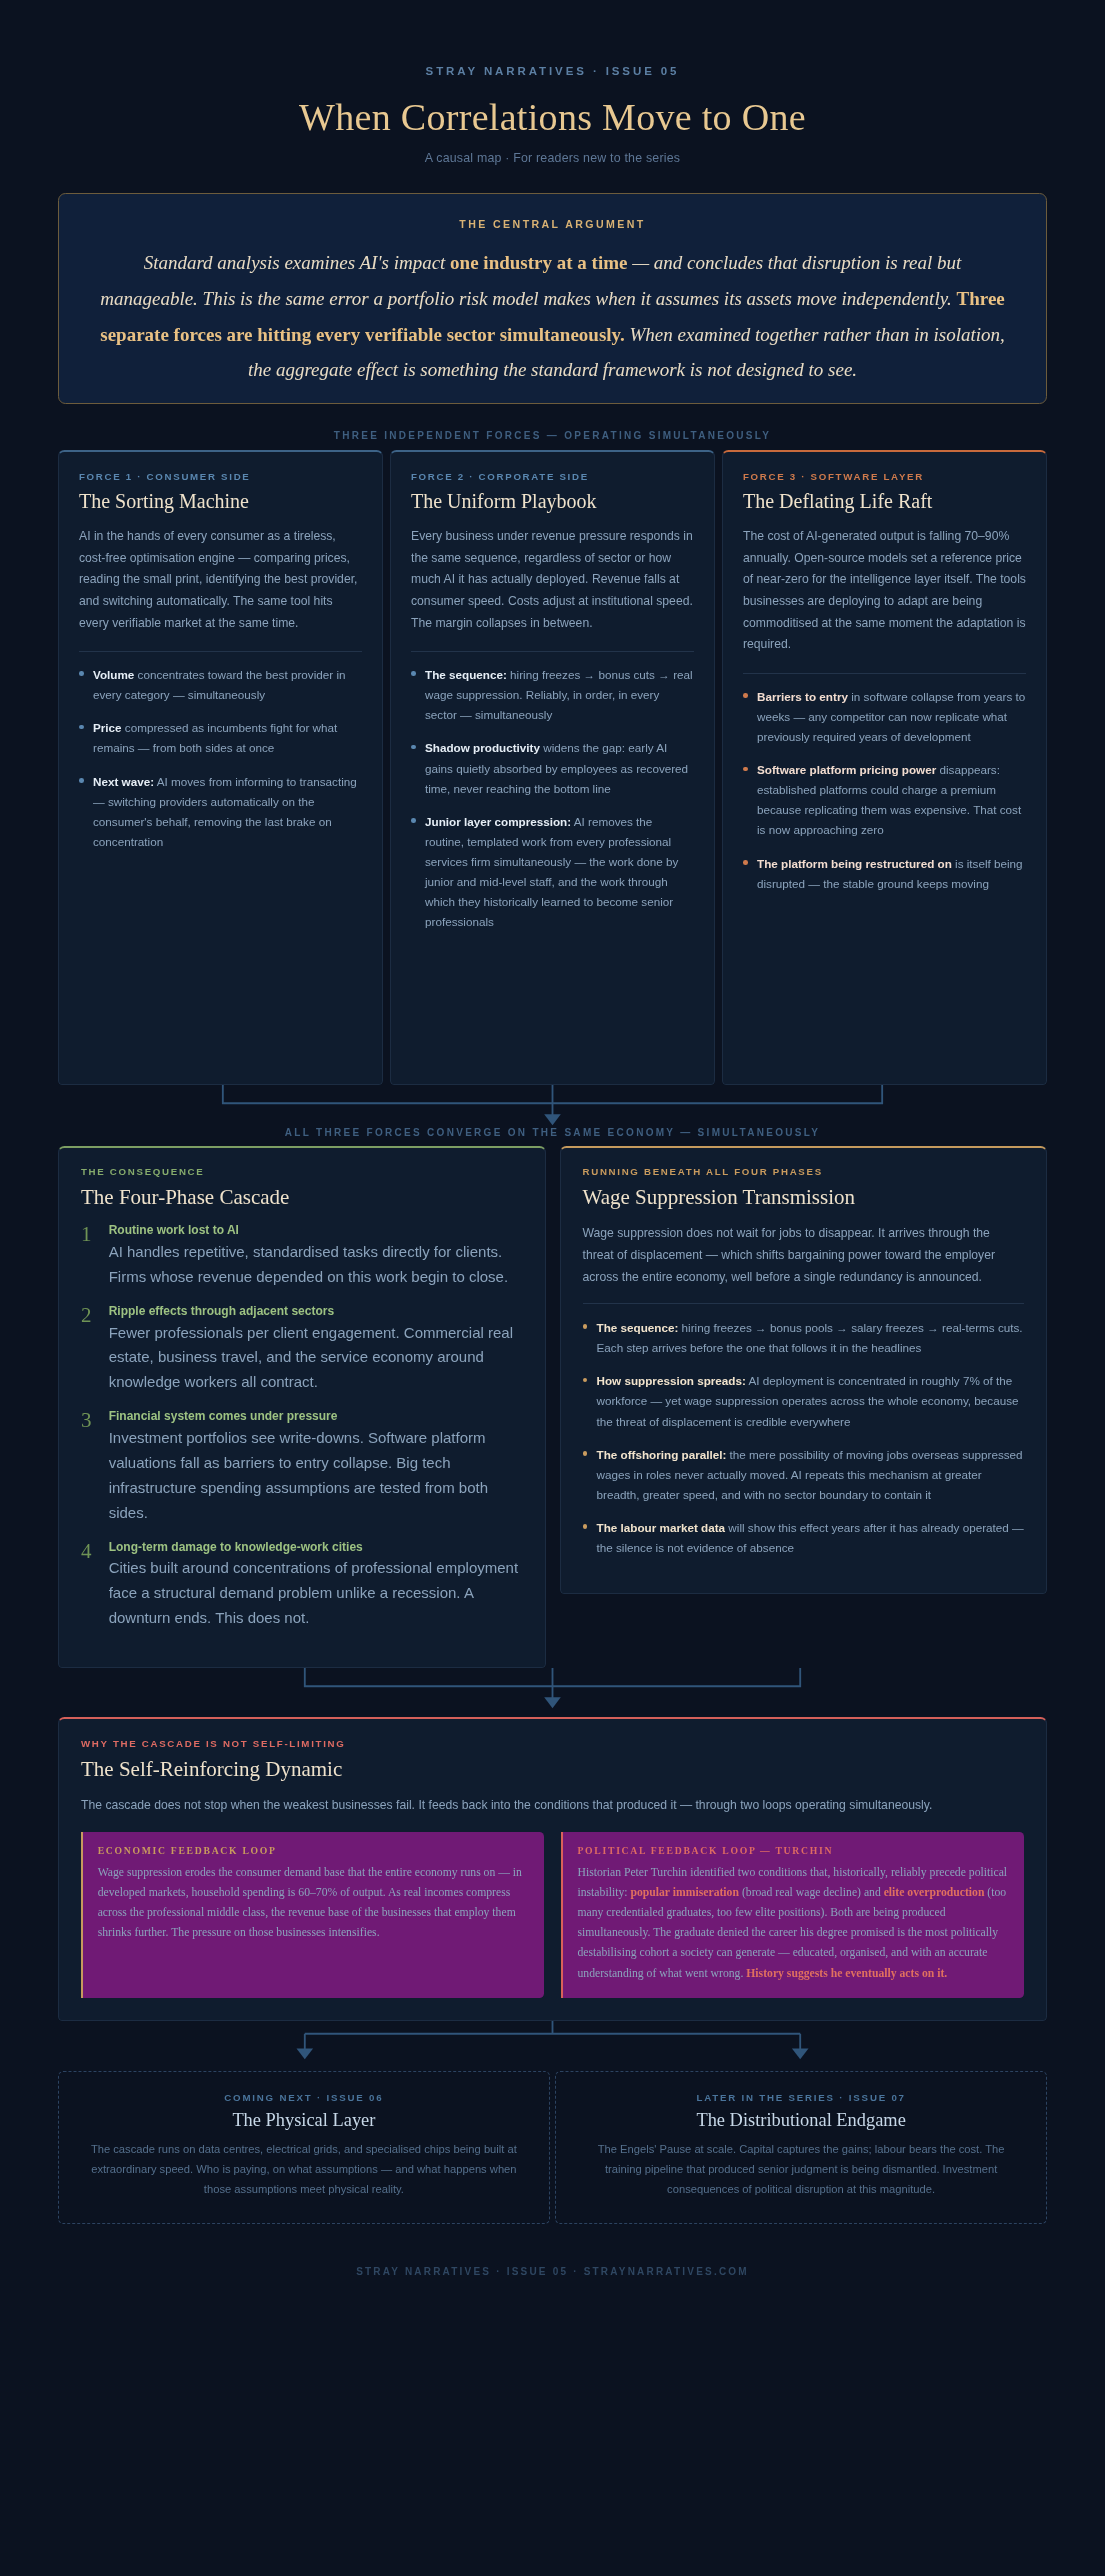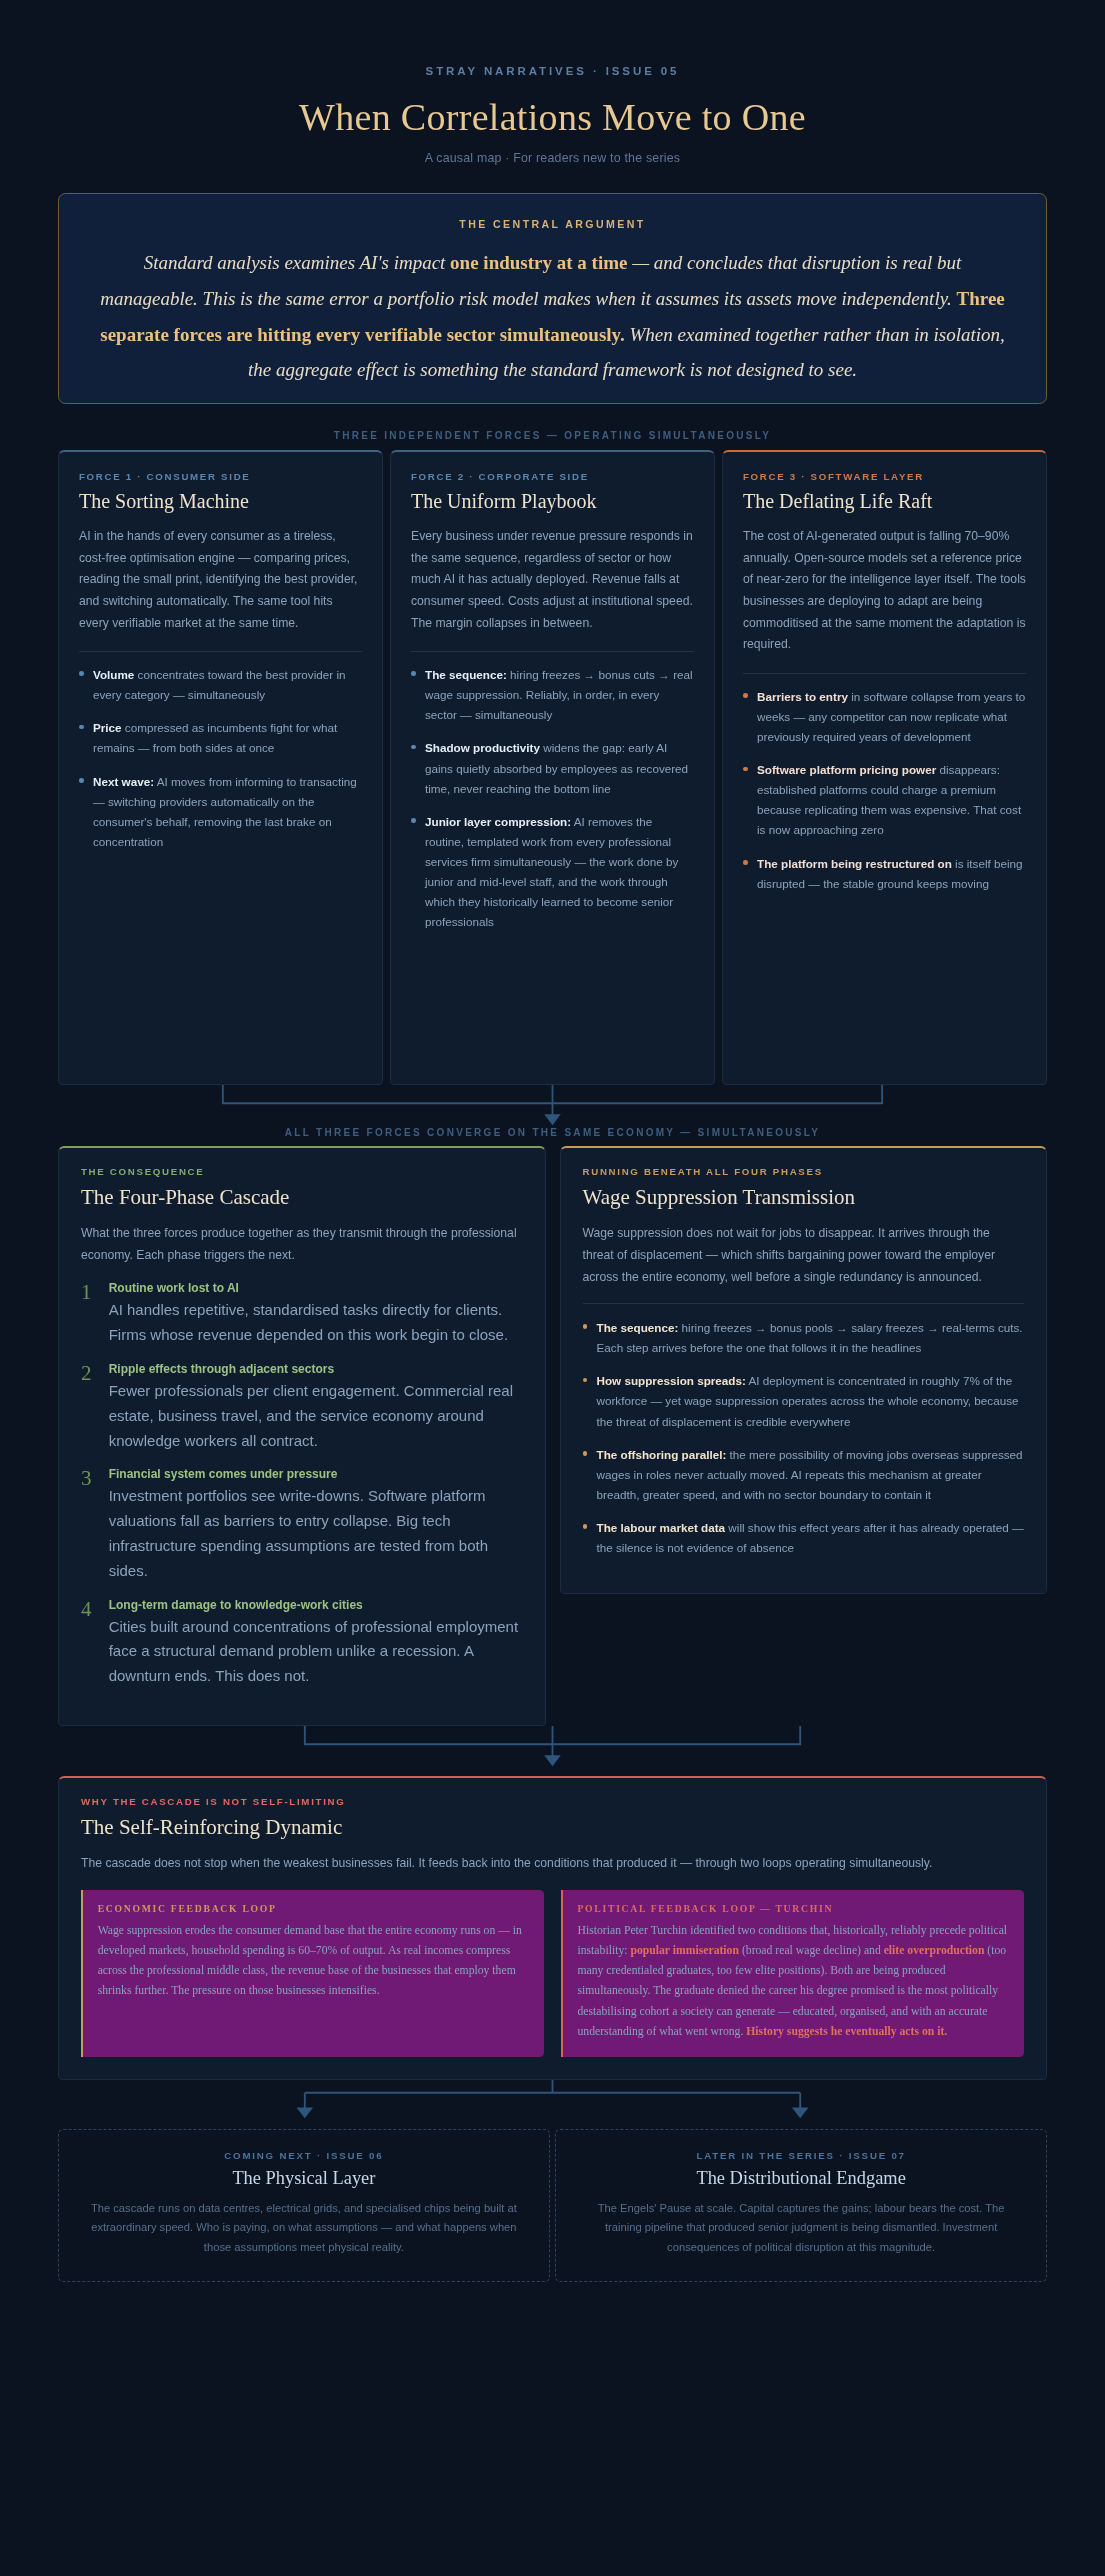--- a/index.html
+++ b/index.html
@@ -248,21 +248,20 @@
     </svg>
   </div>
 
   <div class="sec-label">ALL THREE FORCES CONVERGE ON THE SAME ECONOMY — SIMULTANEOUSLY</div>
 
   <div class="mid">
 
     <div class="panel">
       <div class="panel-kicker">THE CONSEQUENCE</div>
       <h2 class="panel-title">The Four-Phase Cascade</h2>
-      <div class="panel-body">What the three forces produce together as they transmit through the professional economy. Each phase triggers the next.</div>
       <div class="phases" id="phase-list">
           <div class="phase">
             <div class="phase-num">1</div>
             <div>
               <div class="phase-title">Routine work lost to AI</div>
               <div class="phase-desc">AI handles repetitive, standardised tasks directly for clients. Firms whose revenue depended on this work begin to close.</div>
             </div>
           </div>
           <div class="phase">
             <div class="phase-num">2</div>
@@ -348,15 +347,16 @@
         <div class="next-title">The Physical Layer</div>
         <div class="next-body">The cascade runs on data centres, electrical grids, and specialised chips being built at extraordinary speed. Who is paying, on what assumptions — and what happens when those assumptions meet physical reality.</div>
       </div>
       <div class="next-card">
         <div class="next-kicker">LATER IN THE SERIES · ISSUE 07</div>
         <div class="next-title">The Distributional Endgame</div>
         <div class="next-body">The Engels' Pause at scale. Capital captures the gains; labour bears the cost. The training pipeline that produced senior judgment is being dismantled. Investment consequences of political disruption at this magnitude.</div>
       </div>
     </div>
 
+  <div class="foot">STRAY NARRATIVES · ISSUE 05 · straynarratives.com</div>
 
 </div>
 
 
 </body></html>

